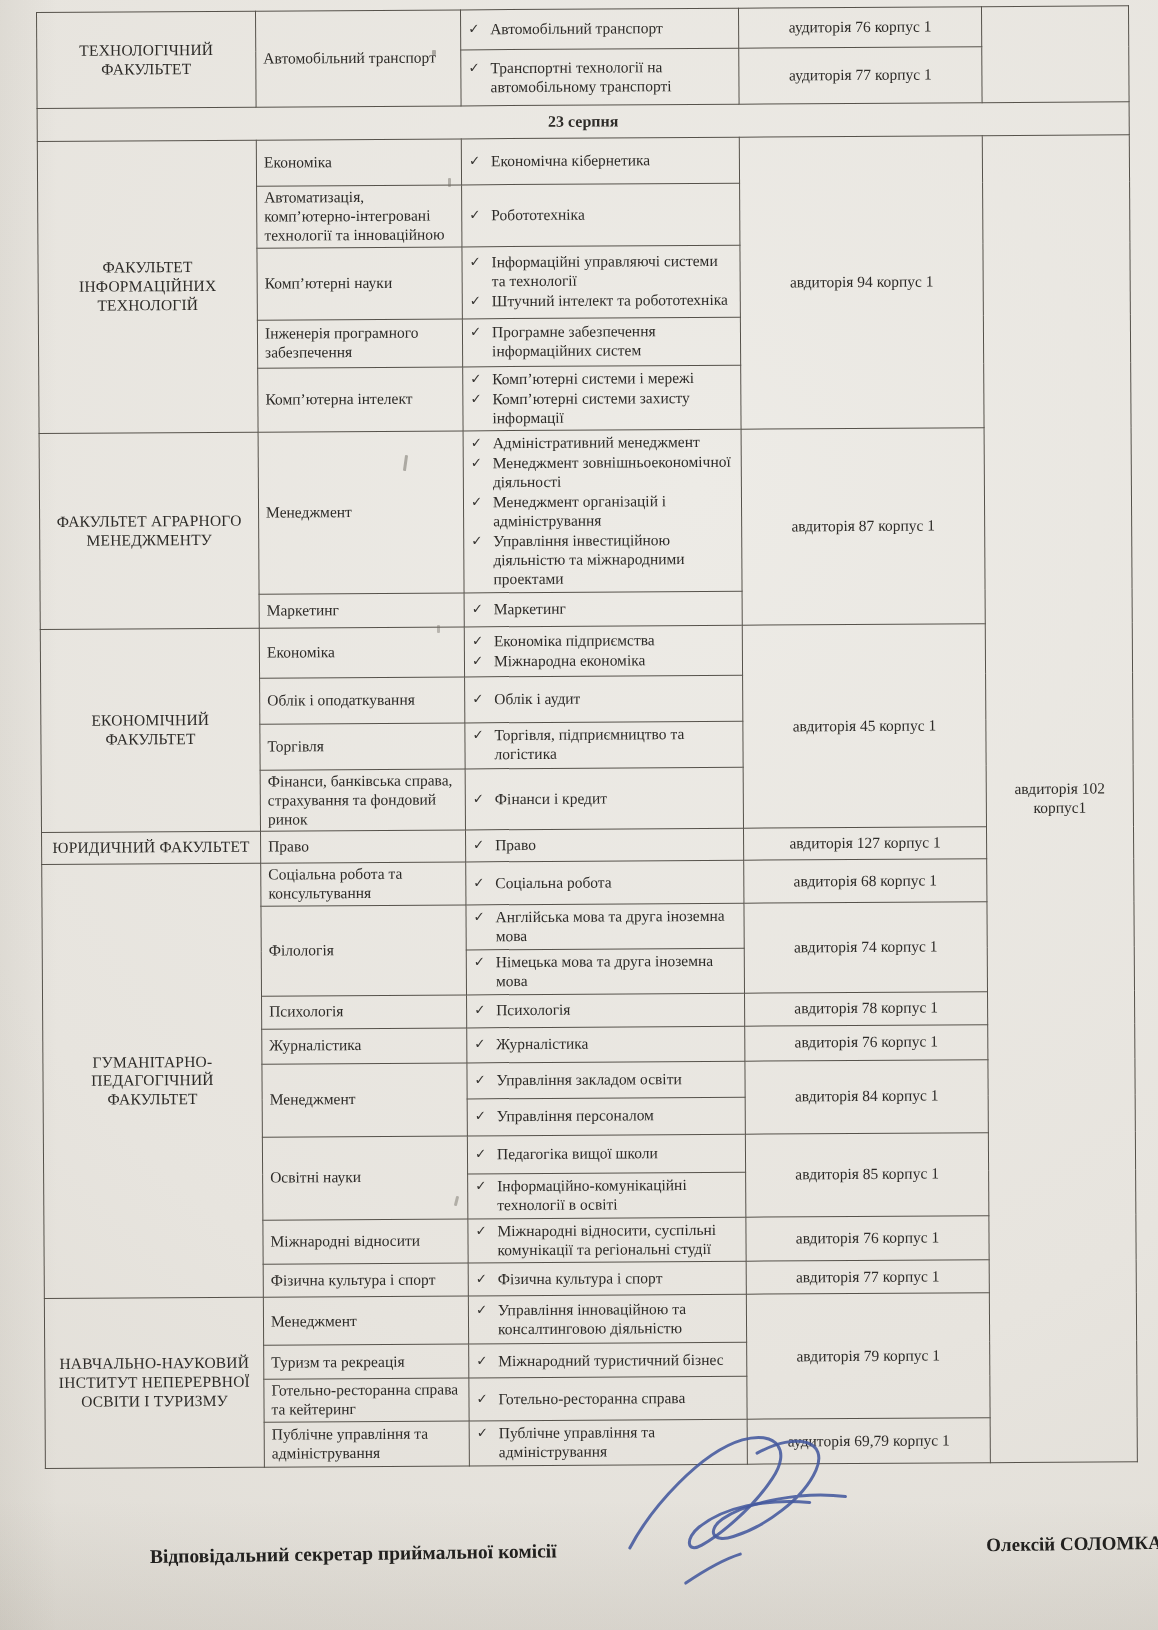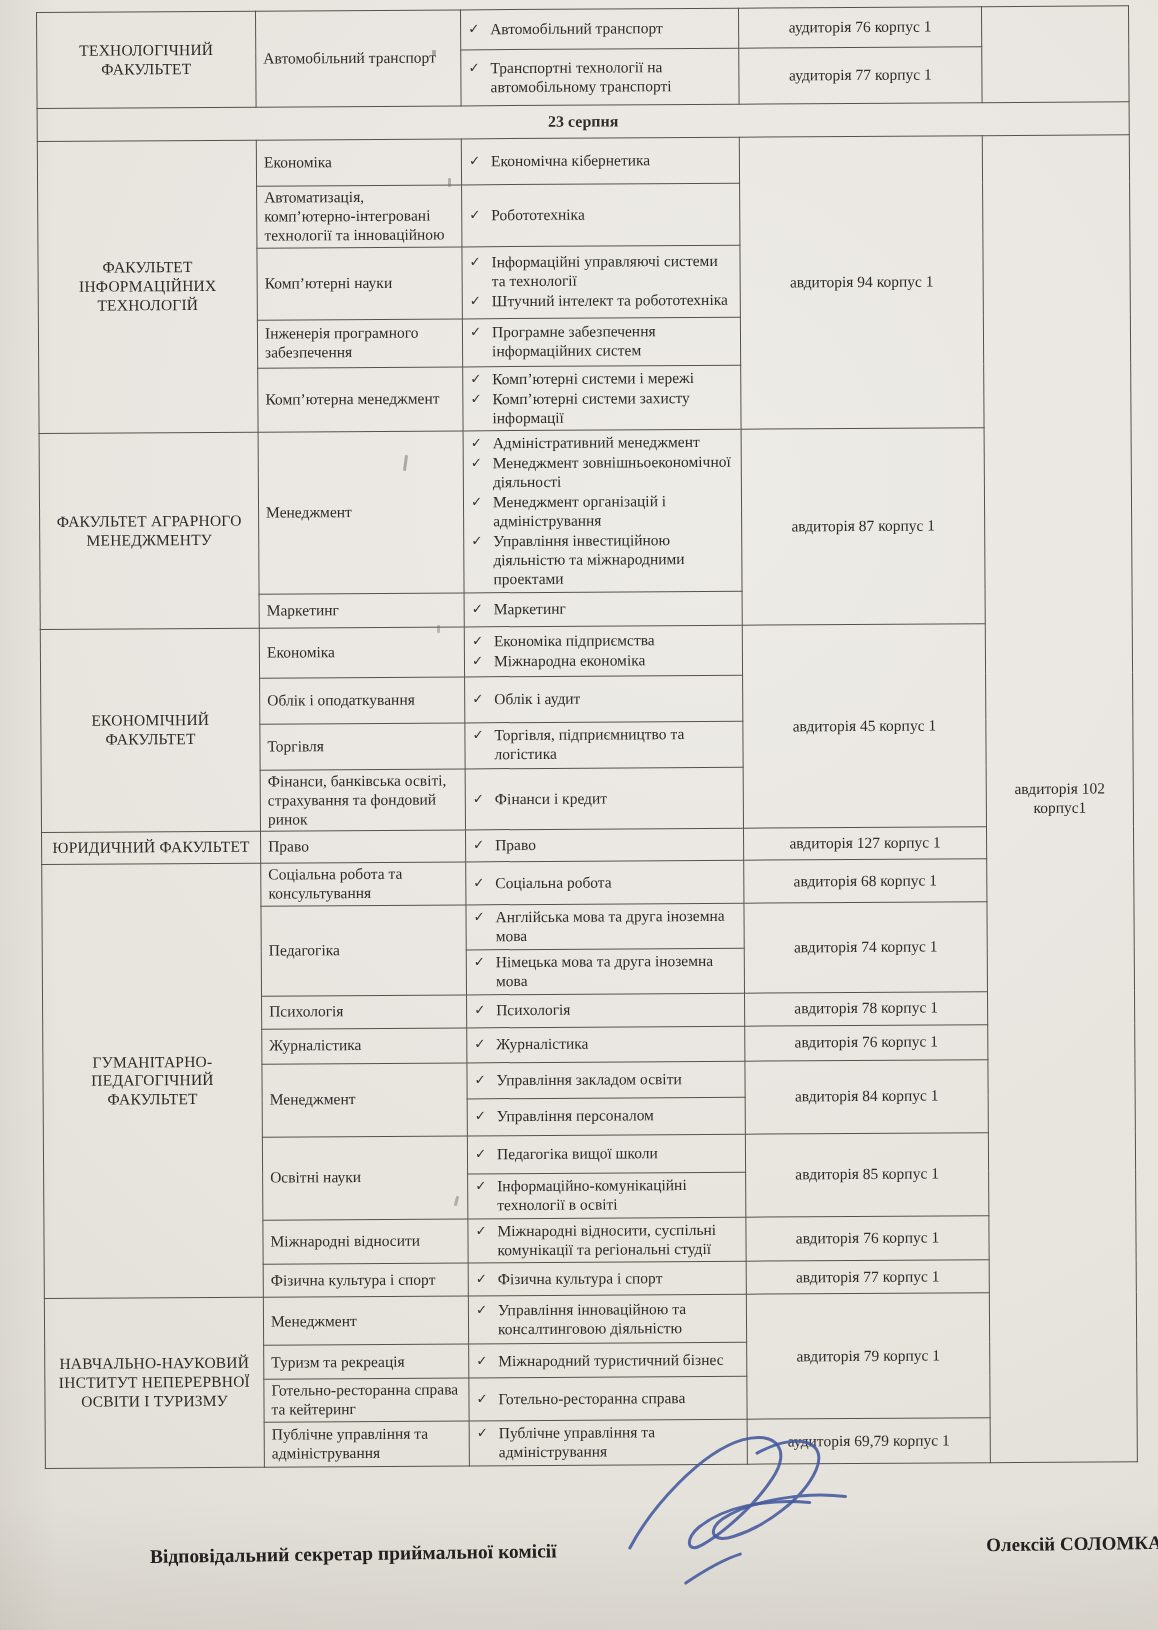--- a/index.html
+++ b/index.html
@@ -137,21 +137,21 @@
         <tr style="height:48px">
           <td class="spec">Інженерія програмного забезпечення</td>
           <td class="progcell">
             <div class="prog">
                 <span class="check">✓</span>
                 <span class="ptxt">Програмне забезпечення інформаційних систем</span>
               </div>
           </td>
         </tr>
         <tr style="height:54px">
-          <td class="spec">Комп’ютерна менеджмент</td>
+          <td class="spec">Комп’ютерна інтелект</td>
           <td class="progcell">
             <div class="prog">
                 <span class="check">✓</span>
                 <span class="ptxt">Комп’ютерні системи і мережі</span>
               </div>
             <div class="prog">
                 <span class="check">✓</span>
                 <span class="ptxt">Комп’ютерні системи захисту інформації</span>
               </div>
           </td>
@@ -217,21 +217,21 @@
         <tr style="height:46px">
           <td class="spec">Торгівля</td>
           <td class="progcell">
             <div class="prog">
                 <span class="check">✓</span>
                 <span class="ptxt">Торгівля, підприємництво та логістика</span>
               </div>
           </td>
         </tr>
         <tr style="height:50px">
-          <td class="spec">Фінанси, банківська освіті, страхування та фондовий ринок</td>
+          <td class="spec">Фінанси, банківська справа, страхування та фондовий ринок</td>
           <td class="progcell">
             <div class="prog">
                 <span class="check">✓</span>
                 <span class="ptxt">Фінанси і кредит</span>
               </div>
           </td>
         </tr>
 
         <tr style="height:32px">
           <td class="fac">ЮРИДИЧНИЙ ФАКУЛЬТЕТ</td>
@@ -250,21 +250,21 @@
           <td class="spec">Соціальна робота та консультування</td>
           <td class="progcell">
             <div class="prog">
                 <span class="check">✓</span>
                 <span class="ptxt">Соціальна робота</span>
               </div>
           </td>
           <td class="aud">авдиторія 68 корпус 1</td>
         </tr>
         <tr style="height:42px">
-          <td class="spec" rowspan="2">Педагогіка</td>
+          <td class="spec" rowspan="2">Філологія</td>
           <td class="progcell">
             <div class="prog">
                 <span class="check">✓</span>
                 <span class="ptxt">Англійська мова та друга іноземна мова</span>
               </div>
           </td>
           <td class="aud" rowspan="2">авдиторія 74 корпус 1</td>
         </tr>
         <tr style="height:40px">
           <td class="progcell">

